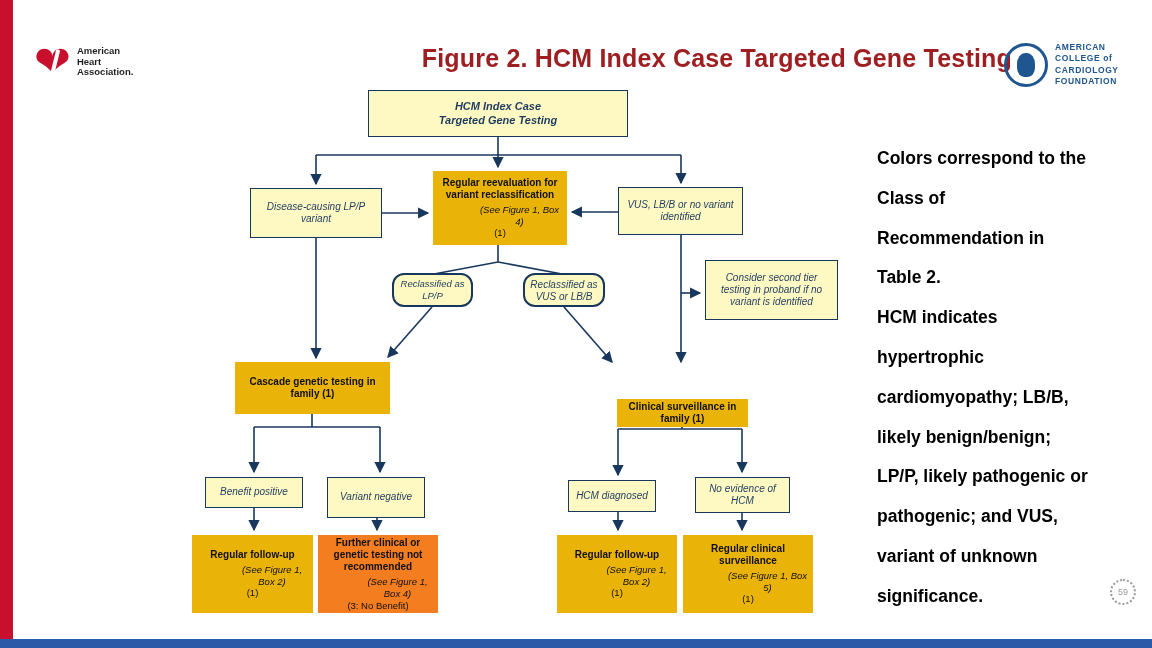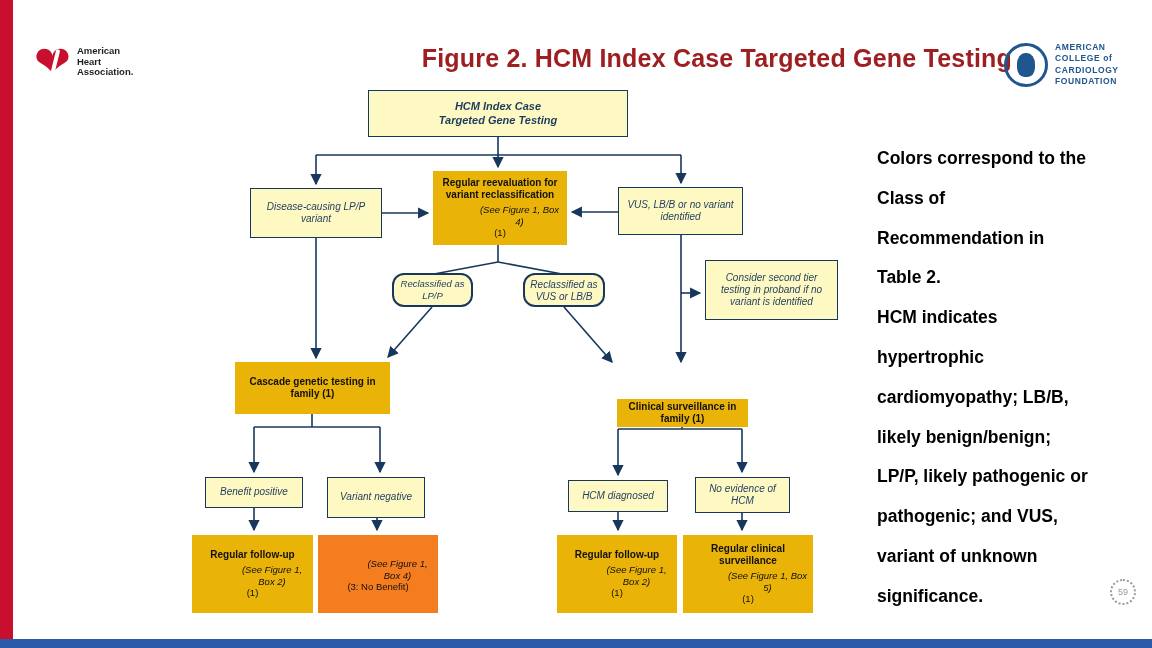--- a/index.html
+++ b/index.html
@@ -59,21 +59,21 @@
   .n-disease{left:250px;top:188px;width:132px;height:50px;text-align:center;}
   .n-reeval{left:433px;top:171px;width:134px;height:74px;}
   .n-vus{left:618px;top:187px;width:125px;height:48px;}
   .n-reclp{left:392px;top:273px;width:81px;height:34px;font-size:9.5px;}
   .n-recvus{left:523px;top:273px;width:82px;height:34px;font-size:10px;justify-content:flex-end;}
   .n-second{left:705px;top:260px;width:133px;height:60px;}
   .n-cascade{left:235px;top:362px;width:155px;height:52px;}
   .n-surveil{left:617px;top:367px;width:131px;height:28px;margin-top:32px;}
   .n-varpos{left:205px;top:477px;width:98px;height:31px;}
   .n-varneg{left:327px;top:477px;width:98px;height:41px;}
-  .n-hcmdx{left:568px;top:480px;width:100px;height:32px;}
+  .n-hcmdx{left:568px;top:480px;width:88px;height:32px;}
   .n-noevid{left:695px;top:477px;width:95px;height:36px;}
   .n-fu1{left:192px;top:535px;width:121px;height:78px;}
   .n-nofurther{left:318px;top:535px;width:120px;height:78px;}
   .n-fu2{left:557px;top:535px;width:120px;height:78px;}
   .n-regsurv{left:683px;top:535px;width:130px;height:78px;}
 
   
   .page-dot{
     position:absolute;left:1110px;top:579px;width:26px;height:26px;
     border:2px dotted #9a9a9a;border-radius:50%;box-sizing:border-box;
@@ -202,20 +202,21 @@
   <span class="lbl">No evidence of HCM</span>
 </div>
 
 <div class="node green n-fu1">
   <span class="lbl">Regular follow-up</span>
   <span class="note">(See Figure 1, Box 2)</span>
   <span class="cls">(1)</span>
 </div>
 
 <div class="node orange n-nofurther">
+  <span class="lbl">Further clinical or genetic testing not recommended</span>
   <span class="note">(See Figure 1, Box 4)</span>
   <span class="cls">(3: No Benefit)</span>
 </div>
 
 <div class="node green n-fu2">
   <span class="lbl">Regular follow-up</span>
   <span class="note">(See Figure 1, Box 2)</span>
   <span class="cls">(1)</span>
 </div>
 

